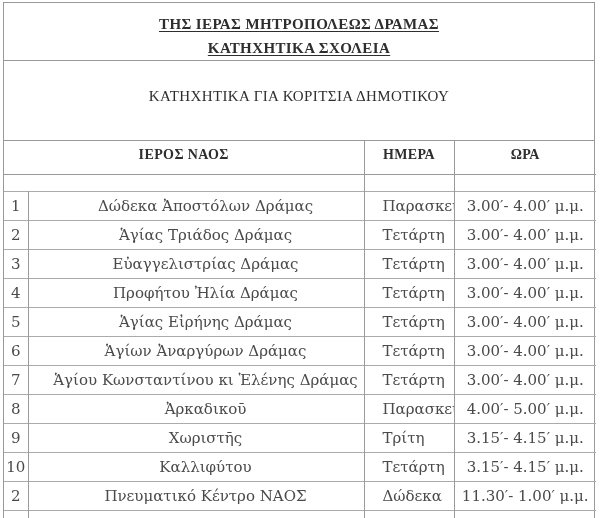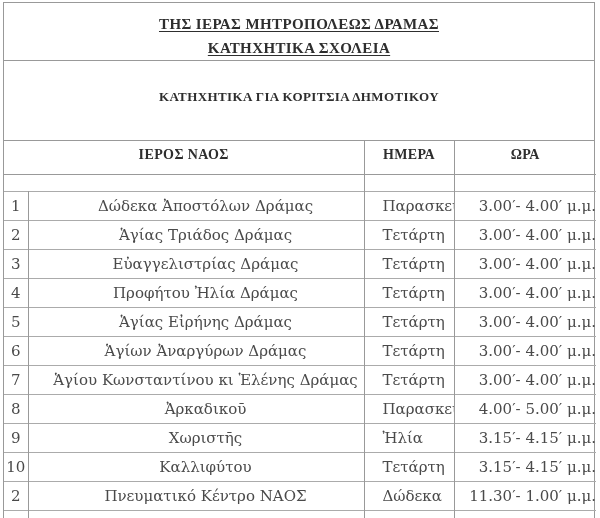--- a/index.html
+++ b/index.html
@@ -38,21 +38,21 @@
   .title-line.first{padding-top:7px;}
   .title-line.second{padding-top:13px;}
 
   .subtitle-box{
     height:80px;
     border-bottom:1px solid var(--border);
     display:flex;align-items:center;justify-content:center;
     font-family:"Liberation Serif","DejaVu Serif",serif;
   }
   .subtitle-box .subtitle{
-    font-weight:bold;font-size:13px;letter-spacing:0.4px;
+    font-weight:normal;font-size:15px;letter-spacing:0.4px;
     color:var(--title-color);
     position:relative;top:-4px;
   }
 
   table.schedule{
     width:100%;
     table-layout:fixed;
     border-collapse:collapse;
     font-size:15px;
   }
@@ -69,21 +69,21 @@
     text-align:center;vertical-align:middle;
     padding-bottom:4px;
   }
   tr.spacer-row{height:17px;border-bottom:1px solid var(--row-border);}
 
   tr.data-row{height:29px;border-bottom:1px solid var(--row-border);}
   tr.data-row td{vertical-align:middle;overflow:hidden;white-space:nowrap;}
   td.cell-num{text-align:center;}
   td.cell-church{text-align:center;padding-left:19px;}
   td.cell-day{text-align:left;padding-left:18px;}
-  td.cell-time{text-align:right;}
+  td.cell-time{text-align:center;}
 
   .v-sep{border-right:1px solid var(--border);}
   tr.partial-row{height:29px;}
 </style>
 </head>
 <body>
 
 <div class="sheet">
 
   <div class="title-box">
@@ -159,21 +159,21 @@
   </tr>
         <tr class="data-row">
     <td class="cell-num v-sep">8</td>
     <td class="cell-church v-sep">Ἀρκαδικοῦ</td>
     <td class="cell-day v-sep">Παρασκευή</td>
     <td class="cell-time">4.00′- 5.00′ μ.μ.</td>
   </tr>
         <tr class="data-row">
     <td class="cell-num v-sep">9</td>
     <td class="cell-church v-sep">Χωριστῆς</td>
-    <td class="cell-day v-sep">Ἠλία</td>
+    <td class="cell-day v-sep">Τρίτη</td>
     <td class="cell-time">3.15′- 4.15′ μ.μ.</td>
   </tr>
         <tr class="data-row">
     <td class="cell-num v-sep">10</td>
     <td class="cell-church v-sep">Καλλιφύτου</td>
     <td class="cell-day v-sep">Τετάρτη</td>
     <td class="cell-time">3.15′- 4.15′ μ.μ.</td>
   </tr>
         <tr class="data-row">
     <td class="cell-num v-sep">2</td>

